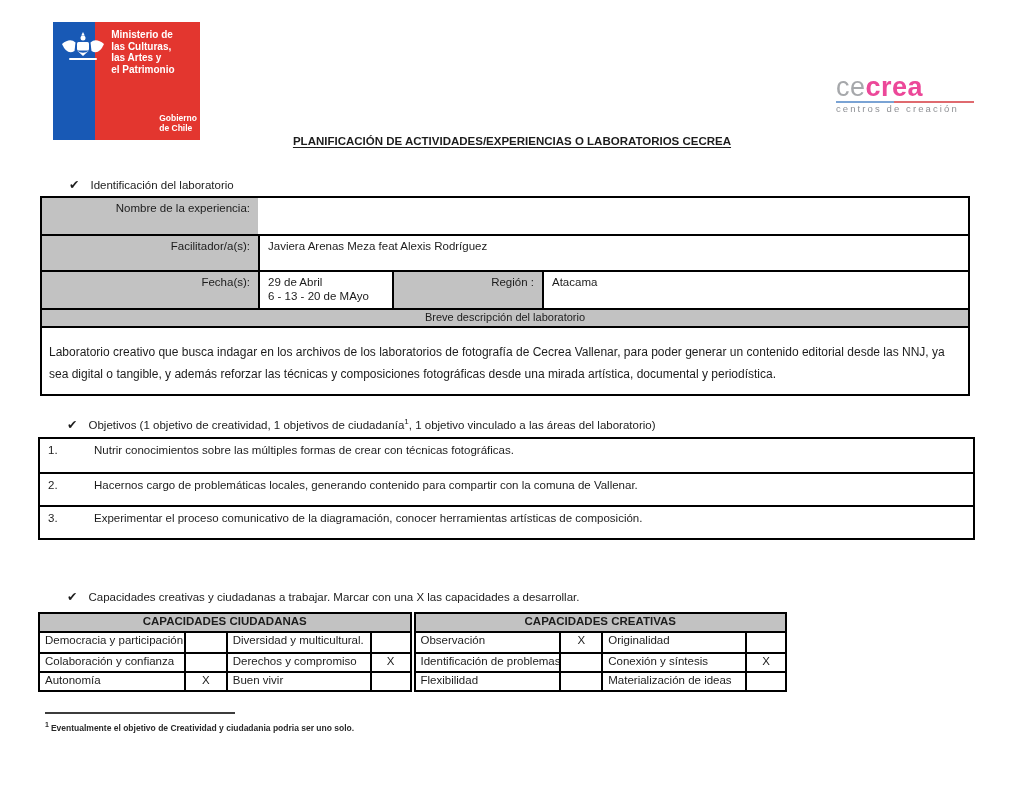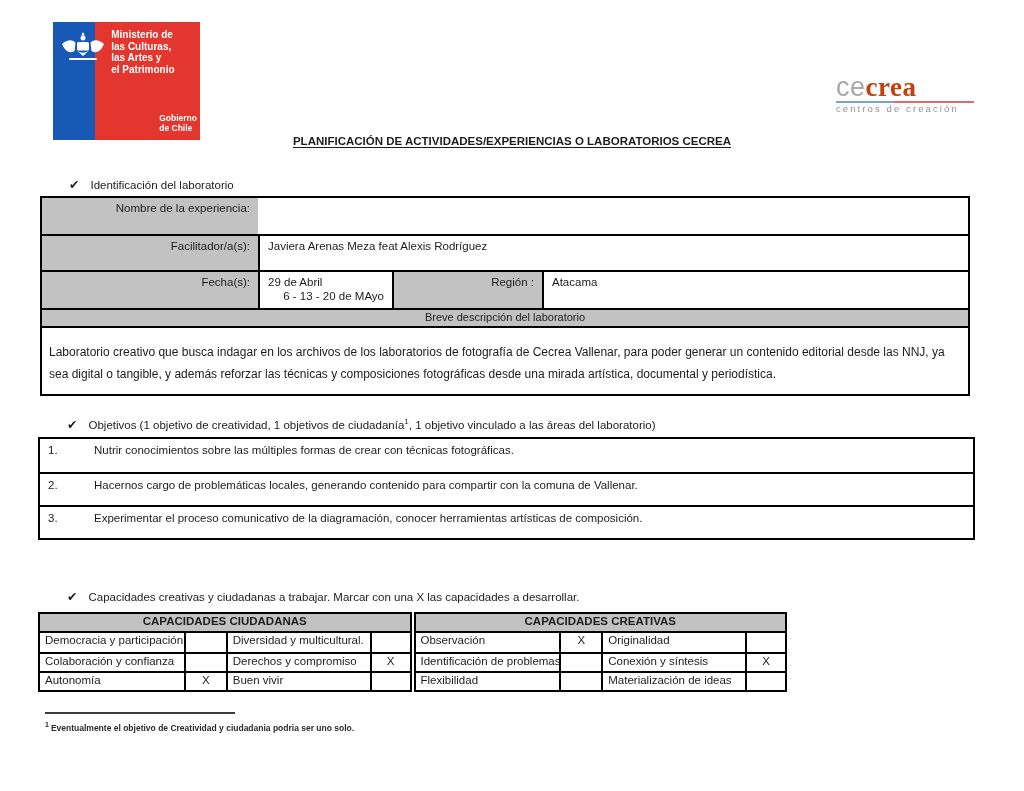--- a/index.html
+++ b/index.html
@@ -14,21 +14,21 @@
   .logo-blue svg { position:absolute; left:5px; top:7px; }
   .logo-red { flex:1; background:#e3362f; color:#fff; display:flex; flex-direction:column;
               justify-content:space-between; padding:7px 3px 7px 16px; box-sizing:border-box; }
   .logo-lines { font-size:10px; font-weight:bold; line-height:11.5px; }
   .logo-footer { font-size:8.5px; font-weight:bold;margin-left:48px; }
 
   
   .cecrea { position:absolute; left:836px; top:74px; width:142px; }
   .cecrea-word { font-size:27px; line-height:26px; letter-spacing:0.5px; }
   .cecrea-word .ce { color:#a6a8ab; font-weight:400; }
-  .cecrea-word .crea { color:#c2410c; font-weight:700;font-family:Liberation Serif, serif; }
+  .cecrea-word .crea { color:#ec4899; font-weight:700; }
   .cecrea-bar { display:flex; height:2px; margin-top:1px; width:138px; }
   .cecrea-bar .bar-blue { width:42%; background:#7aa3d4; }
   .cecrea-bar .bar-red { flex:1; background:#df6a6f; }
   .cecrea-sub { margin-top:0; font-size:9.5px; color:#909296; letter-spacing:2.1px; white-space:nowrap; }
 
   
   .doc-title { position:absolute; top:135px; left:0; width:100%; text-align:center;
                font-size:11.5px; font-weight:bold; text-decoration:underline; text-underline-offset:2px; }
 
   
@@ -42,21 +42,21 @@
   
   .t1 { position:absolute; left:40px; top:196px; width:930px; border:2px solid #000;
         box-sizing:border-box; font-size:11.5px; }
   .t1 .row { display:grid; box-sizing:border-box; }
   .row-nombre { grid-template-columns:216px 1fr; height:36px; }
   .row-facil  { grid-template-columns:216px 1fr; height:36px; border-top:2px solid #000; }
   .row-fecha  { grid-template-columns:216px 134px 150px 1fr; height:38px; border-top:2px solid #000; }
   .t1 .cell { box-sizing:border-box; padding:4px 8px 0 8px; overflow:hidden; }
   .t1 .label { background:#c2c2c2; text-align:right; }
   .t1 .value { border-left:2px solid #000; }
-  .fecha-l2 { margin-top:2px;text-align:right; }
+  .fecha-l2 { margin-top:2px; }
   .desc-header { border-top:2px solid #000; background:#c2c2c2; height:18px; text-align:center;
                  font-size:11px; padding-top:1px; box-sizing:border-box; }
   .desc-body { border-top:2px solid #000; height:68px; padding:13px 7px 0 7px; box-sizing:border-box;
                font-size:12px; line-height:22px; }
 
   
   .t2 { position:absolute; left:38px; top:437px; width:937px; border:2px solid #000;
         box-sizing:border-box; font-size:11.5px; }
   .t2 .orow { height:33px; display:flex; padding:5px 8px 0 8px; box-sizing:border-box; }
   .t2 .orow + .orow { border-top:2px solid #000; }

